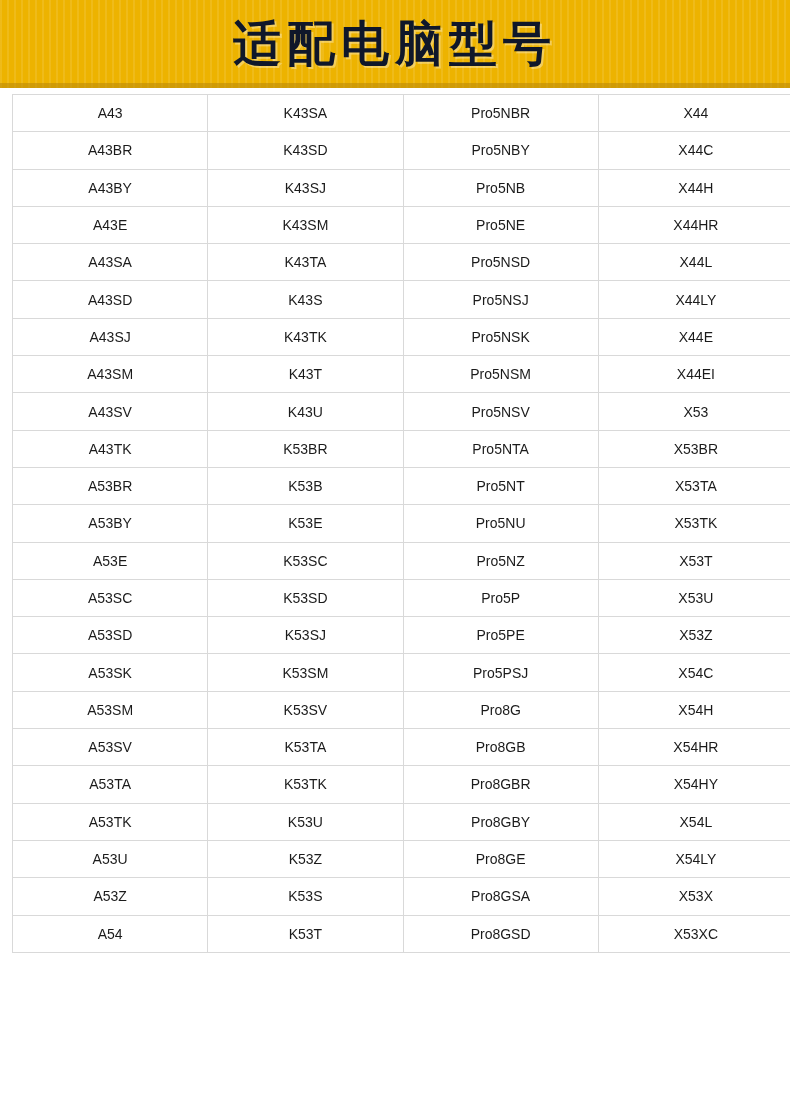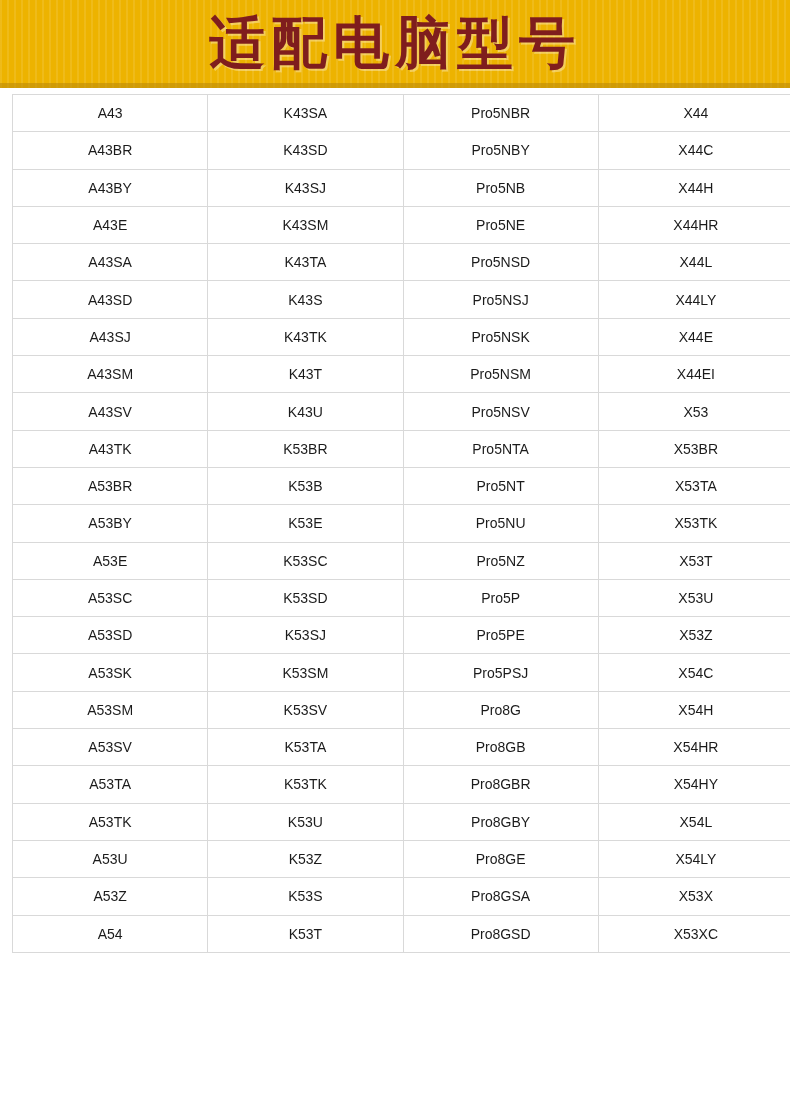--- a/index.html
+++ b/index.html
@@ -35,24 +35,24 @@
         rgba(255,255,255,0.10) 0px,
         rgba(255,255,255,0.10) 2px,
         rgba(255,255,255,0.0) 2px,
         rgba(255,255,255,0.0) 7px);
     pointer-events: none;
   }
   .banner-title {
     position: relative;
     z-index: 2;
     font-family: "DejaVu Sans", "Liberation Sans", sans-serif;
-    font-size: 56px;
+    font-size: 48px;
     font-weight: bold;
     letter-spacing: 6px;
-    color: #7f1d1d;
+    color: #0f172a;
     text-shadow: 2px 2px 0 rgba(255,255,255,0.35);
     white-space: nowrap;
   }
   .banner-underline {
     position: absolute;
     left: 0;
     bottom: 0;
     width: 790px;
     height: 5px;
     background: #b8860a;

